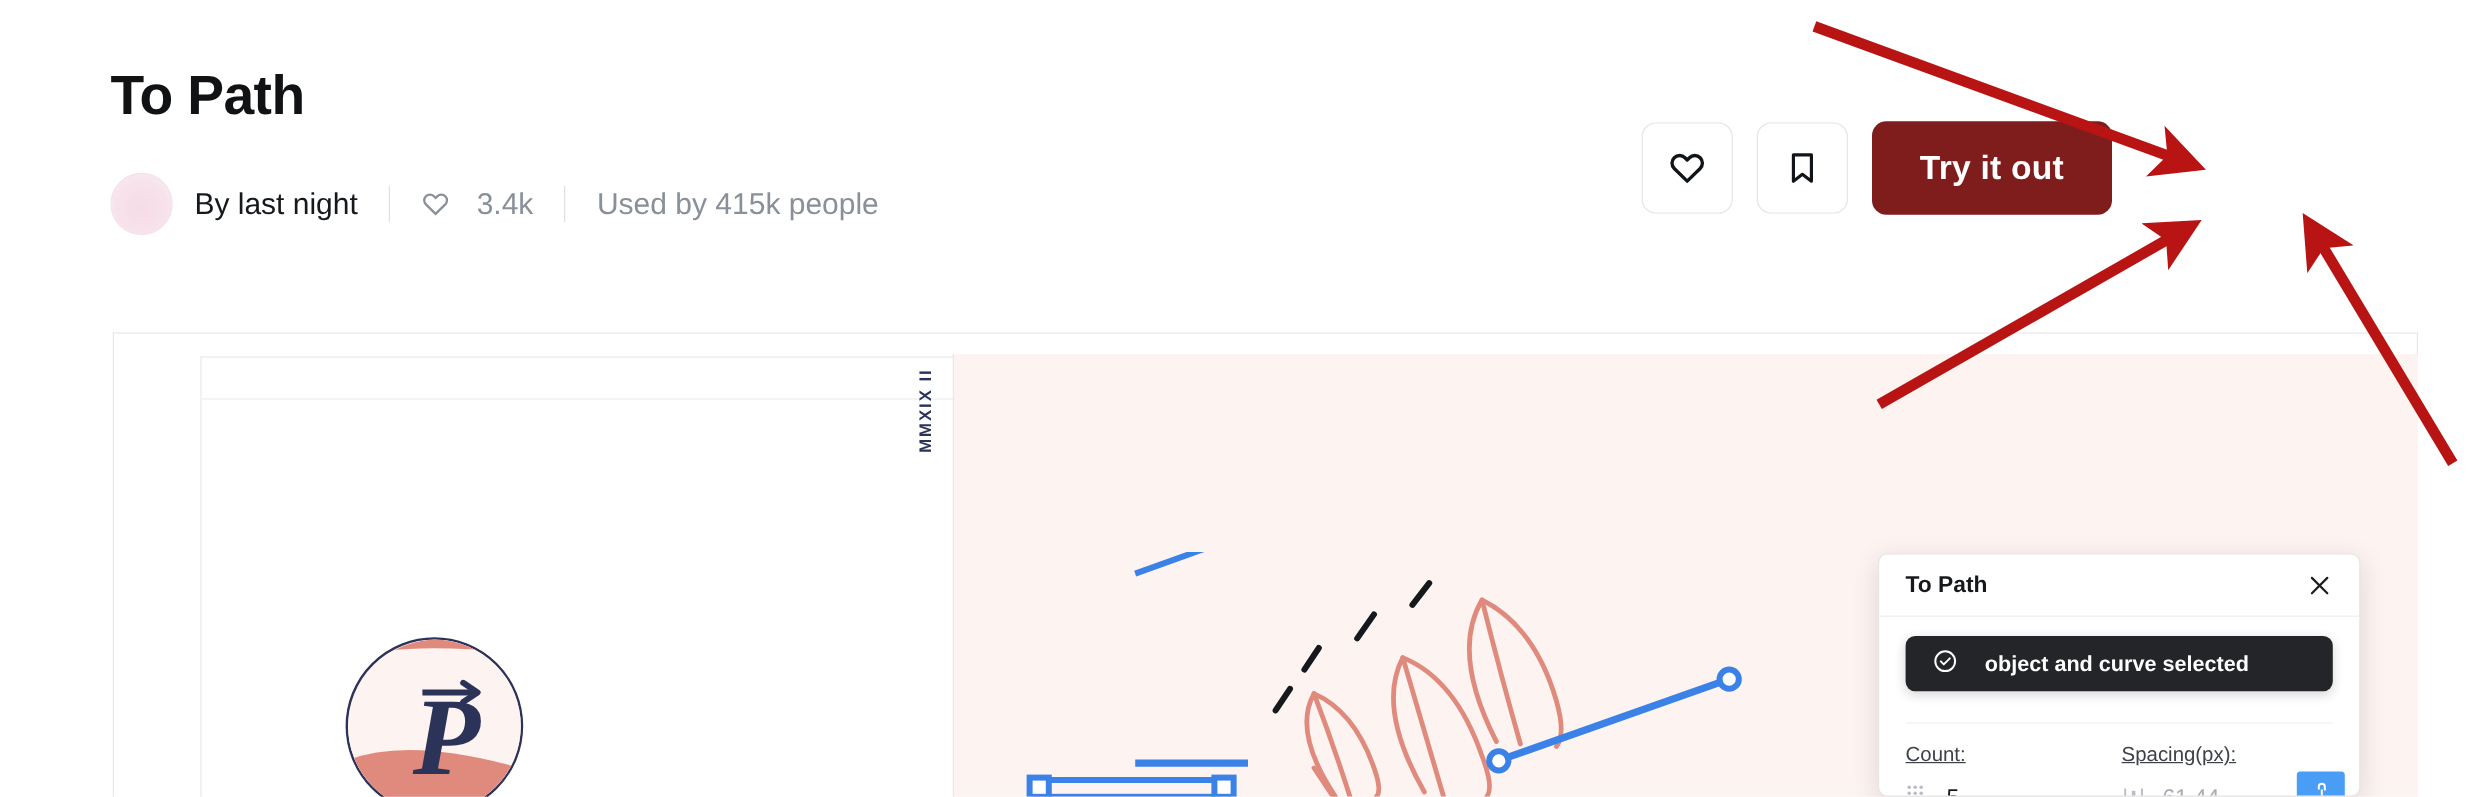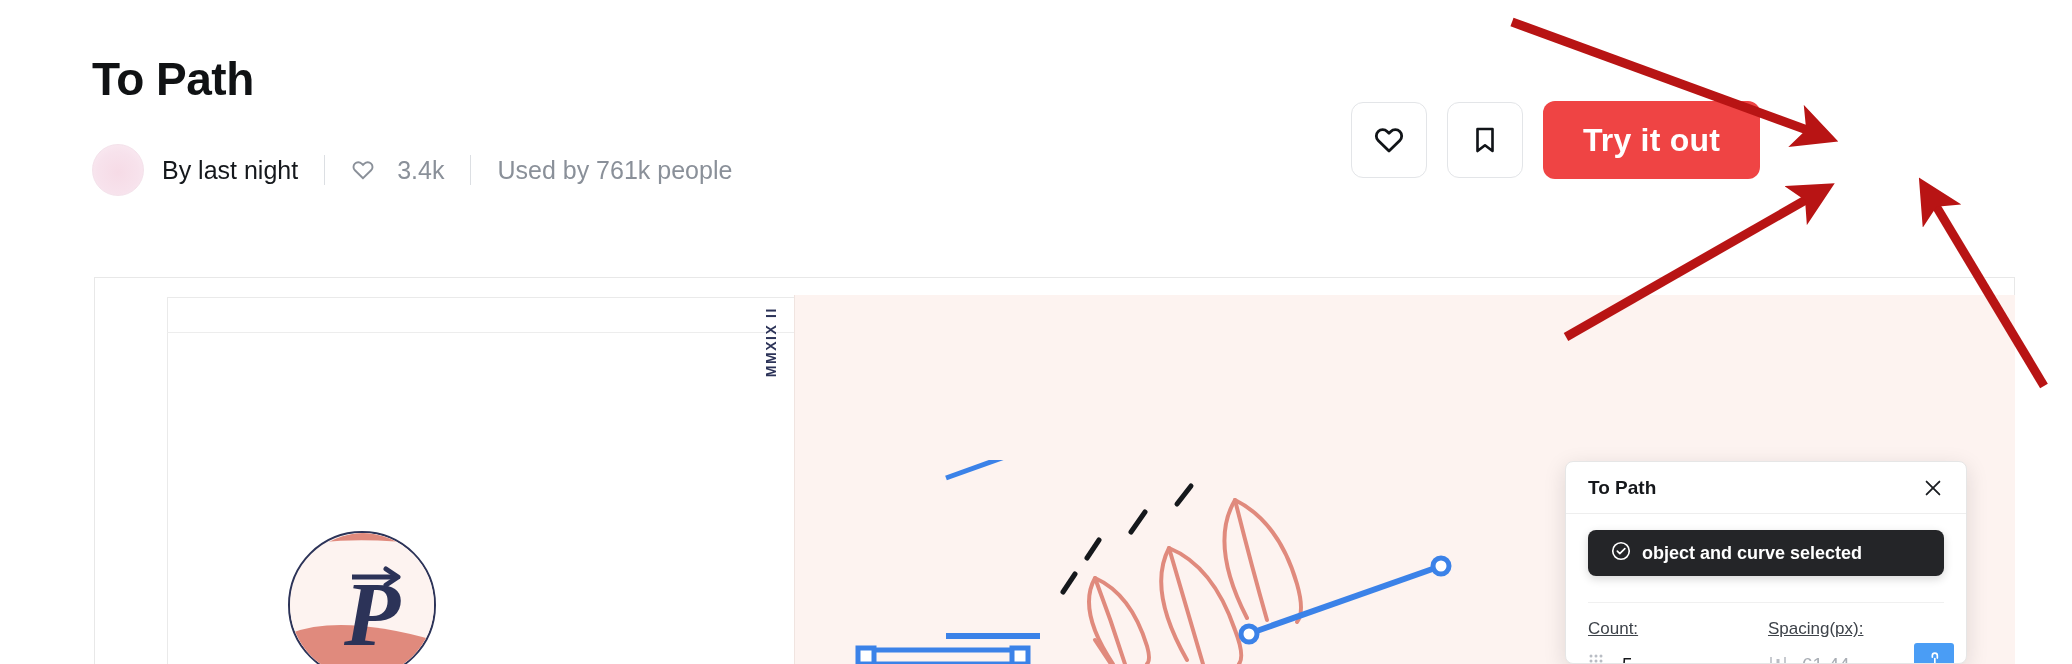--- a/index.html
+++ b/index.html
@@ -50,22 +50,22 @@
   }
   .icon-btn {
     width: 76px; height: 76px; border-radius: 12px;
     border: 1px solid #e3e5e8; background: #fff;
     display: flex; align-items: center; justify-content: center;
     cursor: pointer;
   }
   .icon-btn svg { display: block; }
   .cta-btn {
     height: 78px; padding: 0 40px; border-radius: 12px;
-    background: #ef4444; color: #fff; border: none;
-    font-size: 32px; font-weight: 700; letter-spacing: 0.2px;
+    background: #7f1d1d; color: #fff; border: none;
+    font-size: 28px; font-weight: 700; letter-spacing: 0.2px;
     display: flex; align-items: center; justify-content: center;
     cursor: pointer; min-width: 188px;
     font-family: "Liberation Sans", sans-serif;
   }
 
   
   .frame-outer {
     position: absolute; left: 94px; top: 277px;
     width: 1921px; height: 388px;
     border: 1px solid #e8e8e8; border-bottom: none;
@@ -122,21 +122,21 @@
   .popup-header {
     height: 52px; display: flex; align-items: center;
     justify-content: space-between; padding: 0 22px;
     border-bottom: 1px solid #eeeeee;
   }
   .popup-title { font-size: 19px; font-weight: 700; color: #16181c; }
   .popup-close { cursor: pointer; display: flex; }
   .popup-body { padding: 16px 22px 0 22px; }
   .toast {
     background: #242528; color: #fff; border-radius: 8px;
-    height: 46px; display: flex; align-items: center; gap: 10px;
+    height: 46px; display: flex; align-items: center; gap: 22px;
     padding: 0 22px; font-size: 18px; font-weight: 700;
     box-shadow: 0 3px 10px rgba(0,0,0,0.16);
   }
   .toast svg { flex: 0 0 auto; }
   .fields {
     display: flex; margin-top: 26px; align-items: flex-start;
     border-top: 1px solid #f0f0f0; padding-top: 16px;
     position: relative;
   }
   .field { flex: 0 0 auto; }
@@ -172,21 +172,21 @@
     <div class="meta-divider"></div>
     <div class="meta-likes">
       <span class="heart-small">
         <svg class="heart-small" viewBox="0 0 24 24" fill="none" stroke="#8a9099" stroke-width="1.9">
           <path d="M12 20.2 3.9 12.3a4.7 4.7 0 0 1 0-6.7 4.7 4.7 0 0 1 6.7 0l1.4 1.4 1.4-1.4a4.7 4.7 0 0 1 6.7 0 4.7 4.7 0 0 1 0 6.7z"></path>
         </svg>
       </span>
       <span>3.4k</span>
     </div>
     <div class="meta-divider"></div>
-    <div class="meta-used">Used by 761k people</div>
+    <div class="meta-used">Used by 415k people</div>
   </div>
 
   <div class="actions">
     <div class="icon-btn">
       <span>
         <svg width="32" height="32" viewBox="0 0 24 24" fill="none" stroke="#111418" stroke-width="2.1" stroke-linejoin="round">
           <path d="M12 20.2 3.9 12.3a4.7 4.7 0 0 1 0-6.7 4.7 4.7 0 0 1 6.7 0l1.4 1.4 1.4-1.4a4.7 4.7 0 0 1 6.7 0 4.7 4.7 0 0 1 0 6.7z"></path>
         </svg>
       </span>
     </div>

